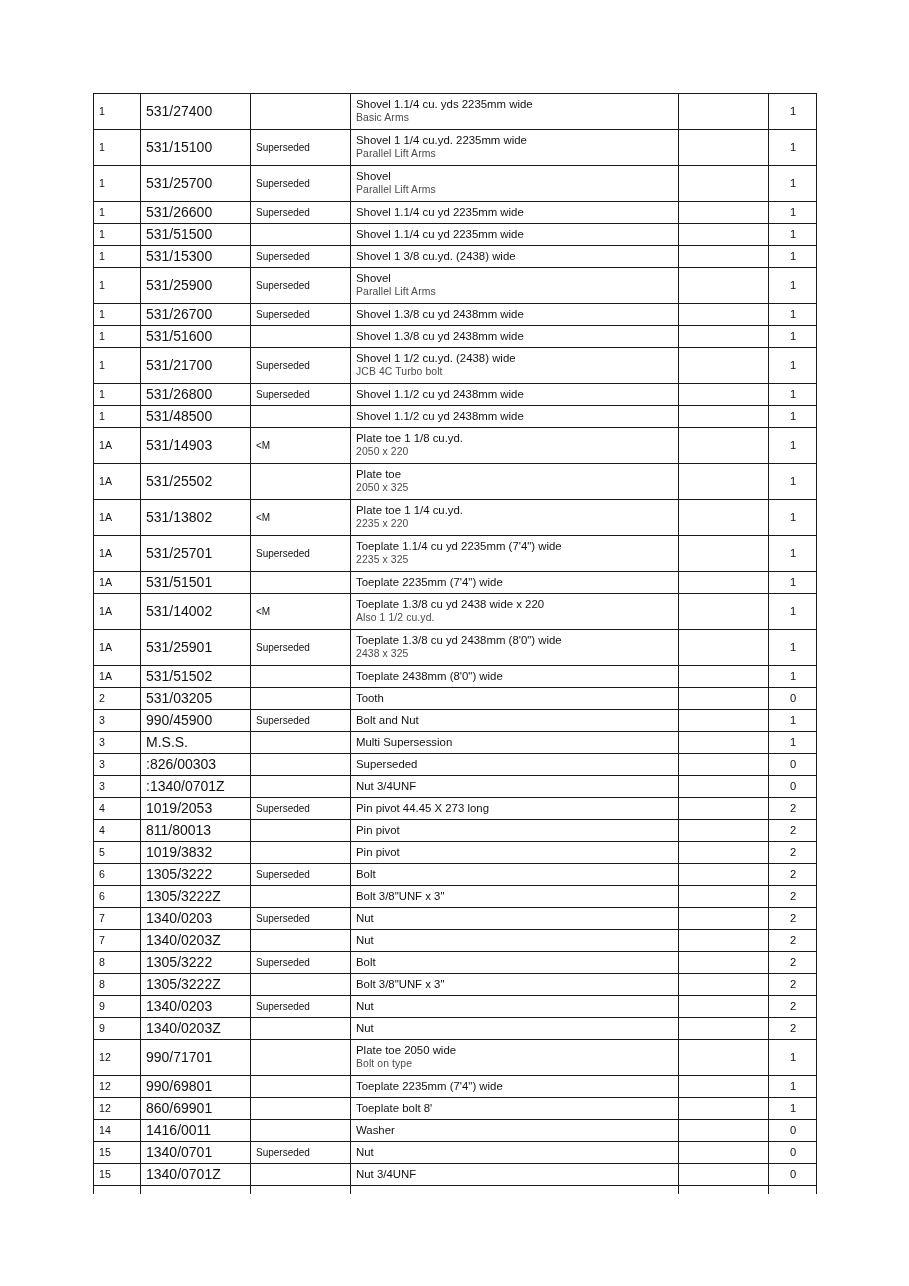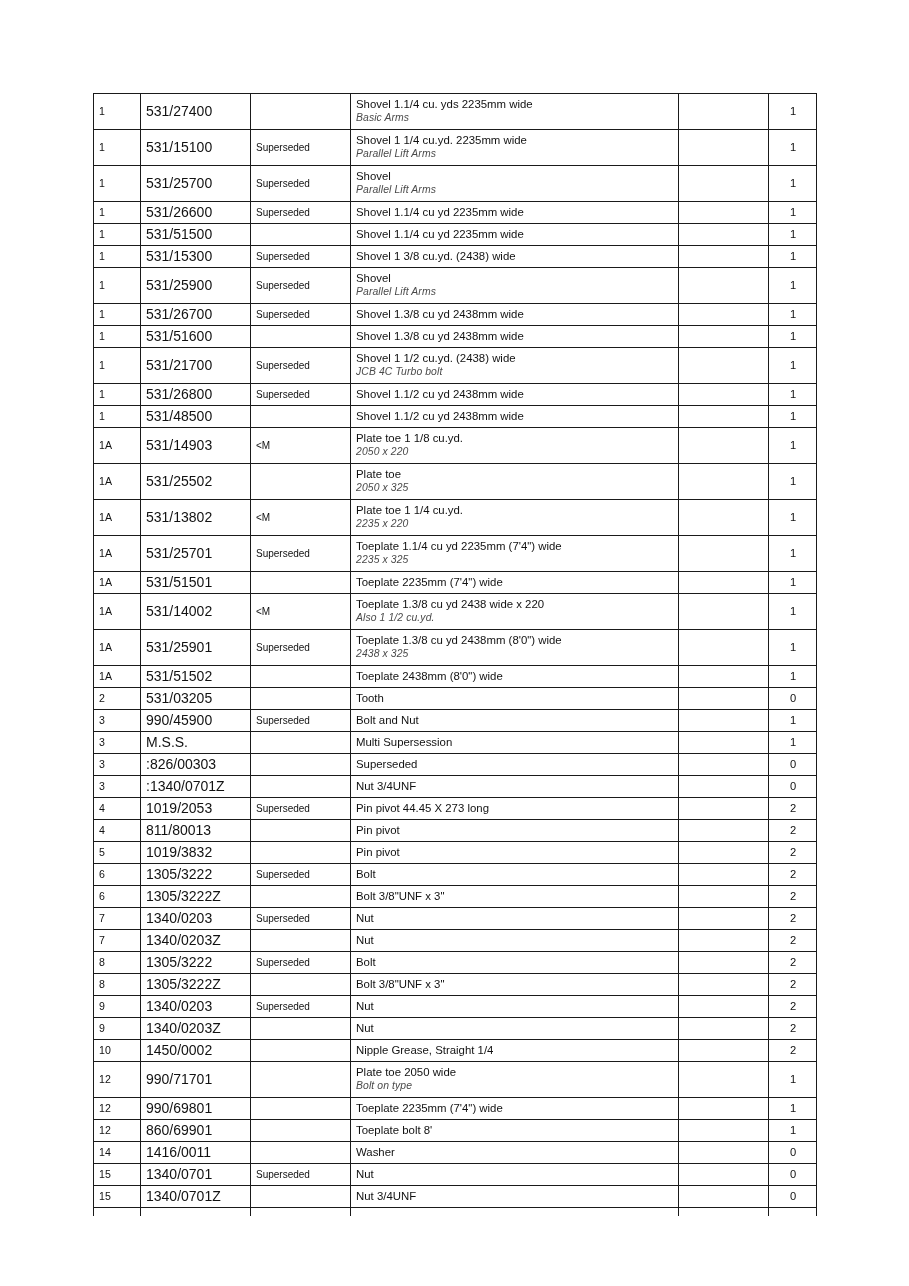--- a/index.html
+++ b/index.html
@@ -84,21 +84,20 @@
     padding-left: 0;
     padding-right: 0;
   }
 
   .desc-main {
     display: block;
     white-space: nowrap;
   }
   .desc-sub {
     display: block;
-    font-style: italic;
     font-size: 10.4px;
     color: #4a4a4a;
     letter-spacing: 0.1px;
     margin-top: 0.5px;
     white-space: nowrap;
   }
 
   
   tr.r1 td { height: 17px; }
   tr.r2 td { height: 31px; }
@@ -489,30 +488,20 @@
           <tr class="r1">
             <td class="item">9</td>
             <td class="part">1340/0203Z</td>
             <td class="stat"></td>
             <td class="desc">
               <span class="desc-main">Nut</span>
             </td>
             <td class="blank"></td>
             <td class="qty">2</td>
           </tr>
-          <tr class="r1">
-            <td class="item">10</td>
-            <td class="part">1450/0002</td>
-            <td class="stat"></td>
-            <td class="desc">
-              <span class="desc-main">Nipple Grease, Straight 1/4</span>
-            </td>
-            <td class="blank"></td>
-            <td class="qty">2</td>
-          </tr>
           <tr class="r2">
             <td class="item">12</td>
             <td class="part">990/71701</td>
             <td class="stat"></td>
             <td class="desc">
               <span class="desc-main">Plate toe 2050 wide</span>
               <span class="desc-sub">Bolt on type</span>
             </td>
             <td class="blank"></td>
             <td class="qty">1</td>

